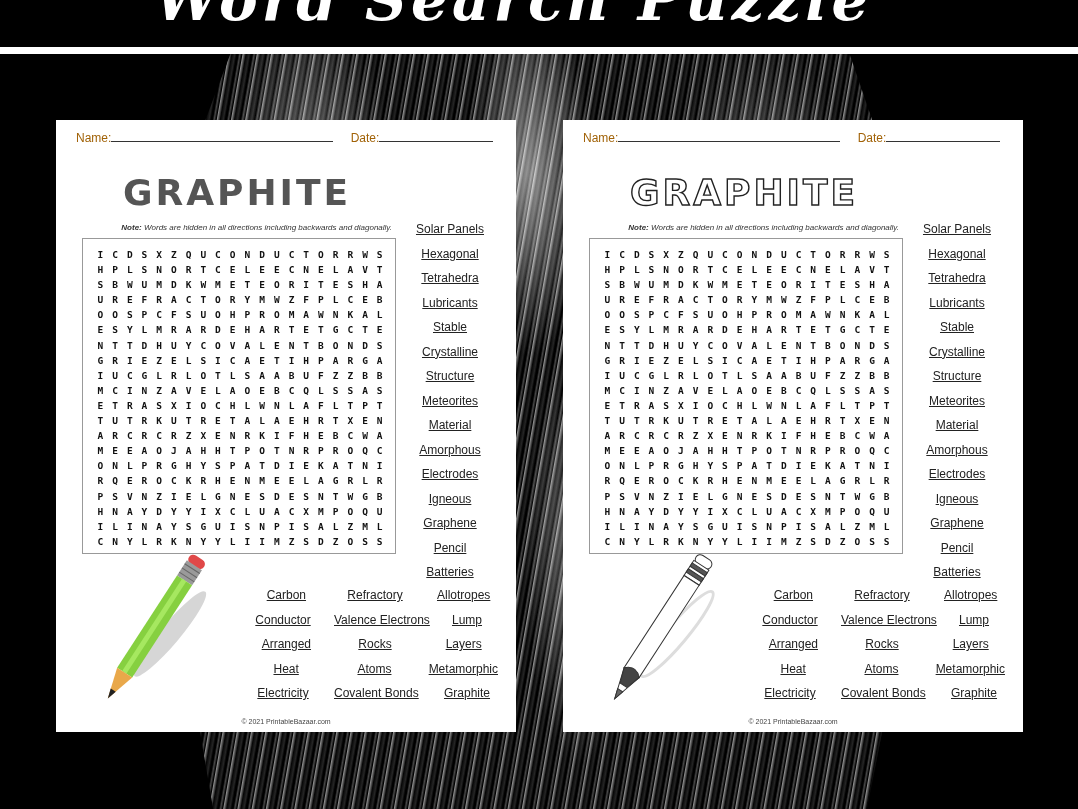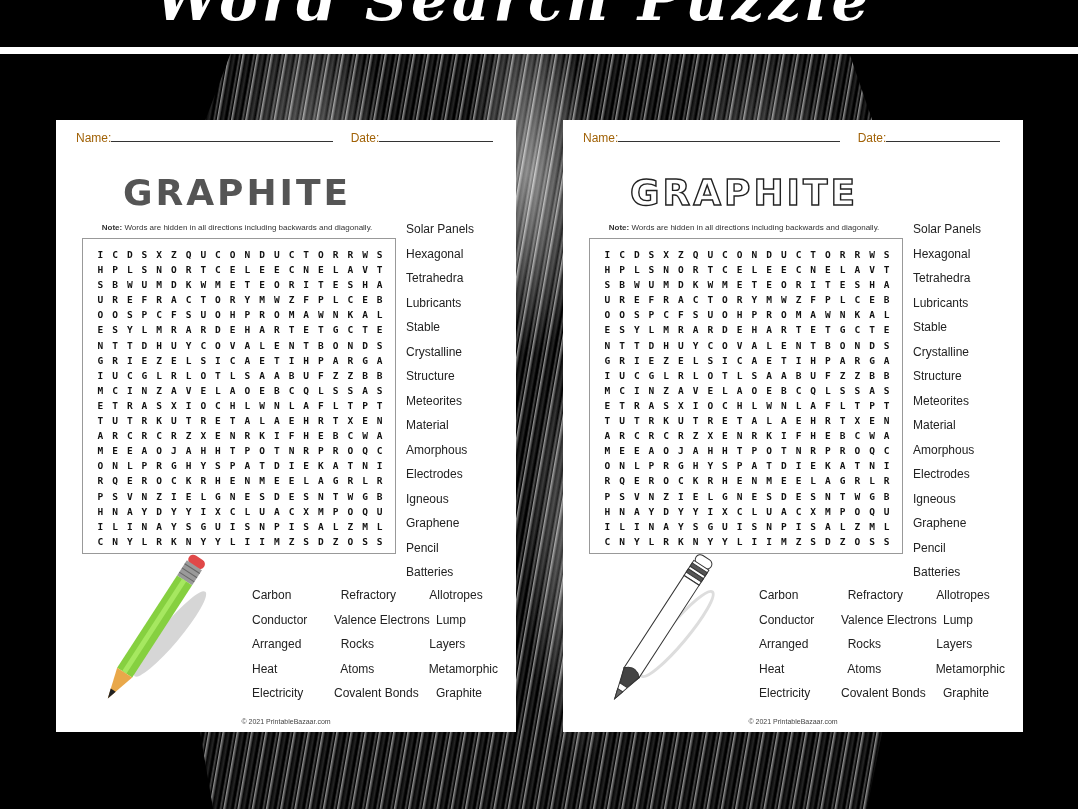--- a/index.html
+++ b/index.html
@@ -39,35 +39,35 @@
   .name-row .name-line { width: 222px; margin-right: 14px; }
   .name-row .date-line { width: 114px; }
 
   .sheet-title {
     position: absolute; left: 66px; top: 52px; width: 230px; text-align: center;
     font-family: "DejaVu Sans", sans-serif; font-weight: bold; font-size: 36px; letter-spacing: 3px;
     color: #555;
   }
   .sheet.right .sheet-title { color: #fff; -webkit-text-stroke: 1.4px #222; }
 
-  .note { position: absolute; left: 26px; top: 103px; width: 310px; text-align: center; font-size: 8px; color: #333; white-space: nowrap; }
+  .note { position: absolute; left: 26px; top: 103px; width: 310px; text-align: right; font-size: 8px; color: #333; white-space: nowrap; font-style: italic; }
   .note b { font-weight: bold; }
 
   .grid-box {
     position: absolute; left: 26px; top: 118px; width: 314px; height: 316px;
     border: 1.5px solid #999; padding: 8px 8px 0 10px;
   }
   .grid-row { display: flex; height: 15.1px; }
   .grid-cell {
     width: 15.2px; text-align: center; font-family: "DejaVu Sans Mono", monospace;
     font-weight: bold; font-size: 9.5px; color: #111; line-height: 15px;
   }
 
   .words-col { position: absolute; left: 350px; top: 100px; width: 88px; }
-  .word { height: 24.5px; text-align: left; font-size: 12px; color: #222; line-height: 19px; white-space: nowrap; }
+  .word { height: 24.5px; text-align: center; font-size: 12px; color: #222; line-height: 19px; white-space: nowrap; text-decoration: underline; }
 
   .words-bottom { position: absolute; left: 196px; top: 466px; width: 246px; }
   .wb-row { display: flex; height: 24.5px; gap: 20px; }
   .wb-row .word { width: 82px; }
 
   .pencil { position: absolute; left: 22px; top: 424px; width: 150px; height: 170px; }
 
   .footer { position: absolute; left: 0; right: 0; top: 598px; text-align: center; font-size: 7px; color: #444; }
 </style>
 </head>

